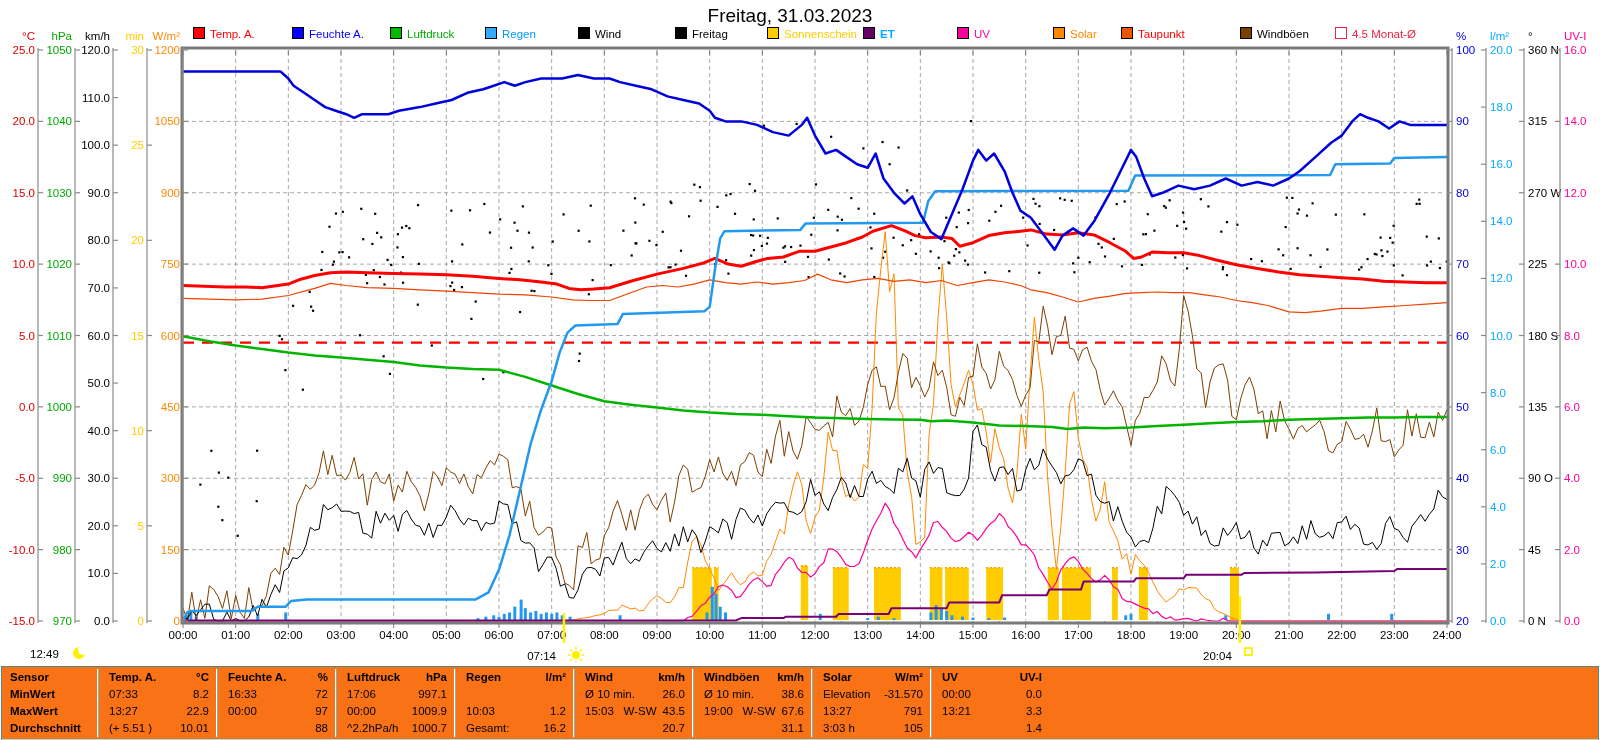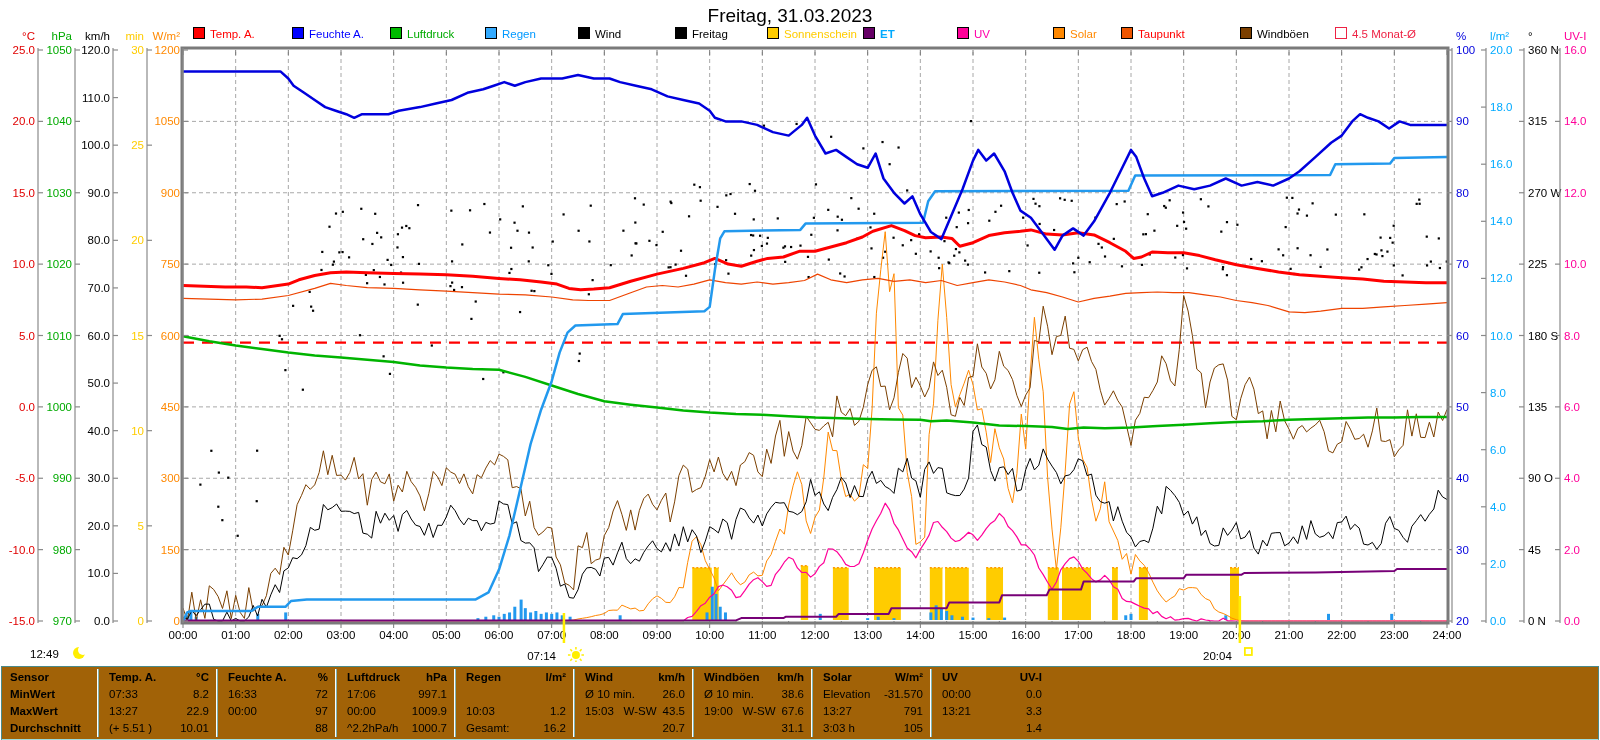--- a/index.html
+++ b/index.html
@@ -3,21 +3,21 @@
 <meta charset="utf-8">
 <style>
   html,body{margin:0;padding:0;width:1600px;height:740px;background:#fff;overflow:hidden;
     font-family:"Liberation Sans",sans-serif;-webkit-font-smoothing:none;}
   #title{position:absolute;top:5px;left:0;width:1580px;text-align:center;font-size:19px;color:#000;}
   #legend{position:absolute;top:27px;left:0;width:1600px;height:16px;font-size:11.5px;}
   .leg-item{position:absolute;top:0;white-space:nowrap;}
   .leg-sq{display:inline-block;width:10px;height:10px;border:1px solid #000;vertical-align:-1px;margin-right:5px;}
   .leg-sq.hollow{border:1.5px solid #ee2244;background:#fff;}
   #chart-svg{position:absolute;top:0;left:0;}
-  #stat-table{position:absolute;left:1px;top:666px;width:1596px;height:70px;background:#a16207;
+  #stat-table{position:absolute;left:1px;top:666px;width:1596px;height:70px;background:#f97316;
     border:1px solid #4a8a8a;border-bottom:2px solid #9fdede;font-size:11.5px;color:#000;padding-top:2px;}
   .trow{display:flex;height:17px;line-height:17px;}
   .sensor-cell{flex:0 0 88px;padding-left:8px;font-weight:bold;}
   .tcell{flex:0 0 118px;display:flex;border-left:1px solid #7fb4b4;box-shadow:-1px 0 0 #ffffff;}
   .c-left{flex:1;text-align:left;padding-left:10px;white-space:nowrap;}
   .c-mid{flex:0 0 auto;margin-right:6px;white-space:nowrap;}
   .c-right{flex:0 0 auto;text-align:right;padding-right:8px;white-space:nowrap;}
   .hdr{font-weight:bold;}
 </style>
 </head>

